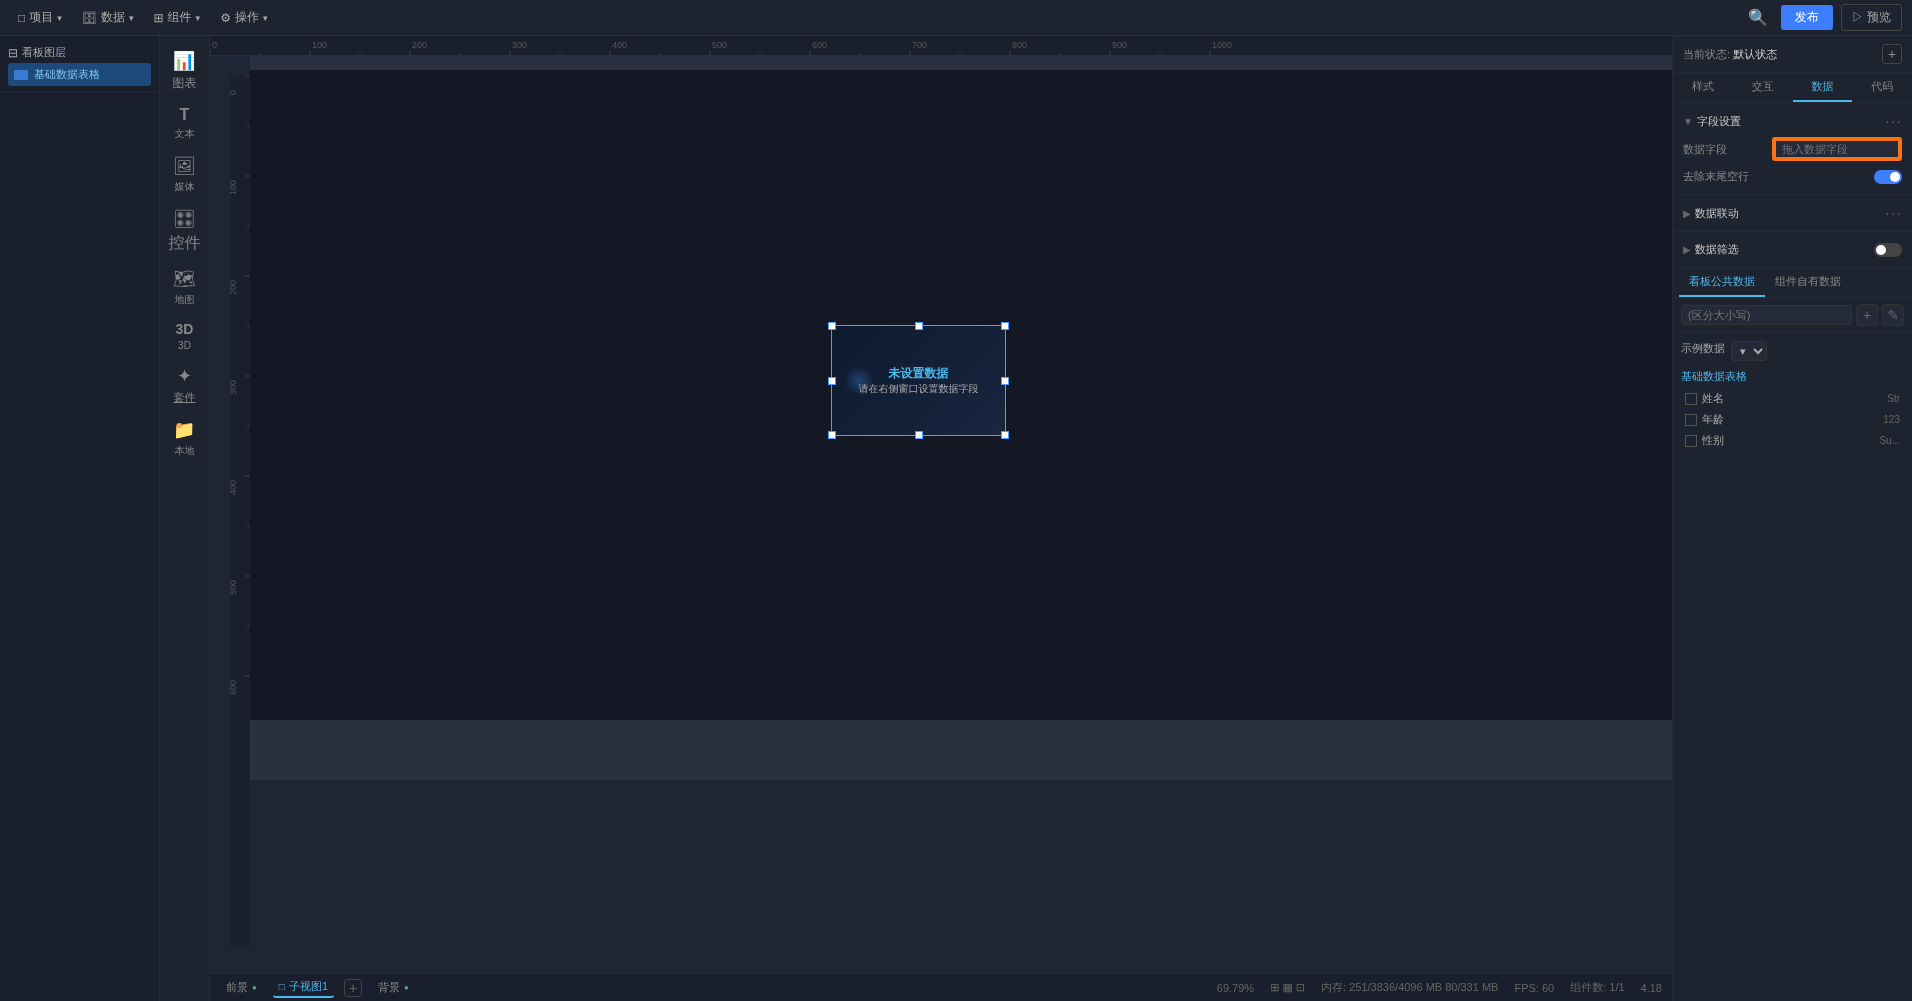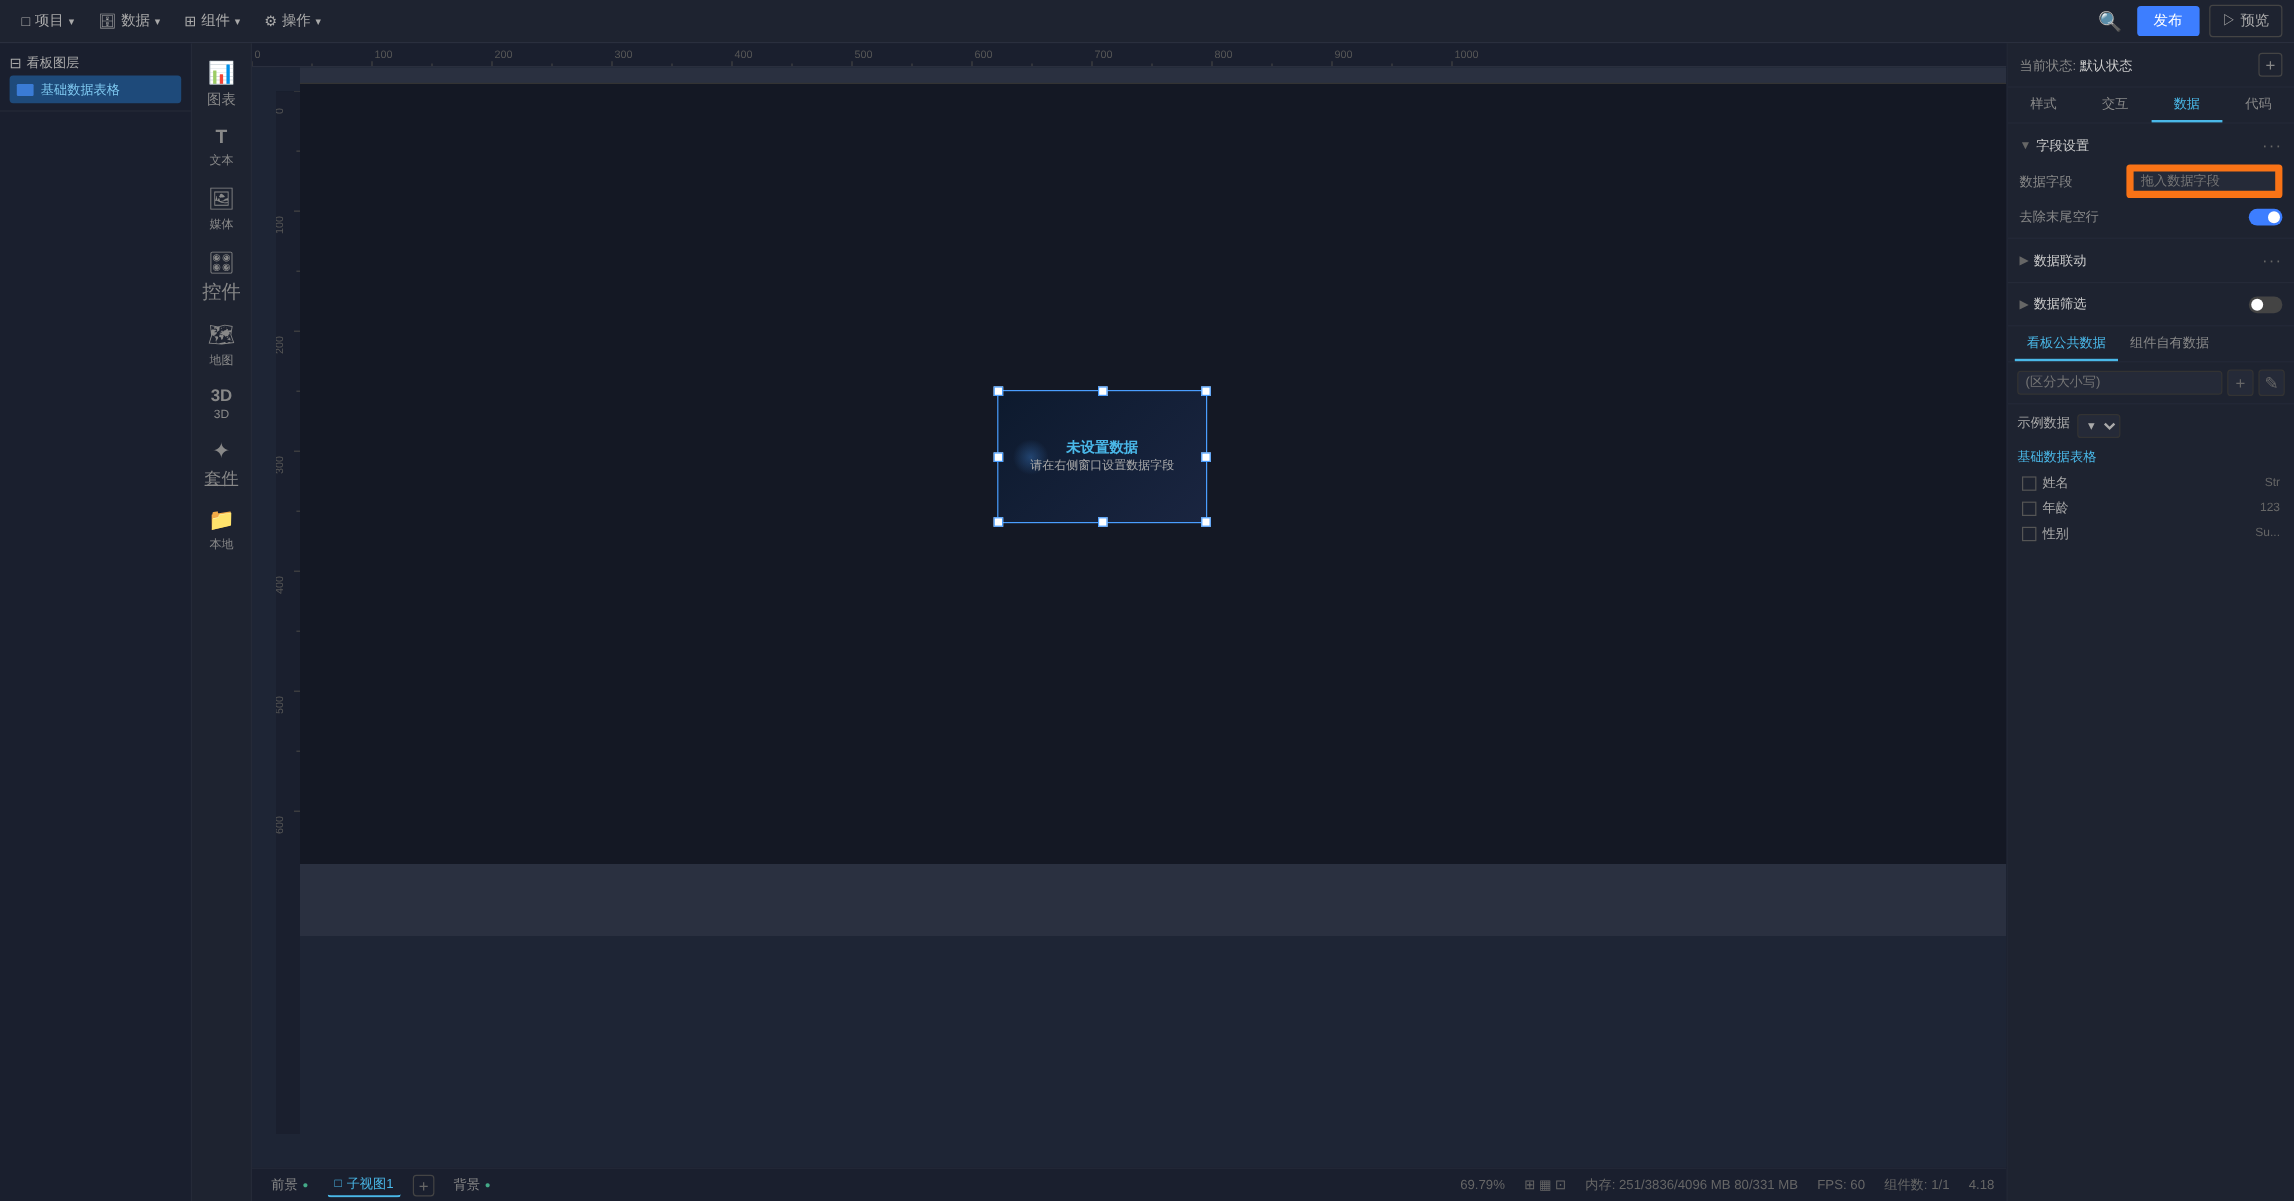--- a/index.html
+++ b/index.html
@@ -344,21 +344,21 @@
 
     .field-row {
       display: flex;
       align-items: center;
       justify-content: space-between;
       padding: 4px 0;
     }
     .field-label { color: #888; font-size: 11px; }
     .field-input {
       background: #252a38;
-      border: 6px solid #f97316;
+      border: 4px solid #f97316;
       color: #aaa;
       font-size: 11px;
       padding: 2px 6px;
       border-radius: 3px;
       width: 130px;
       outline: none;
     }
     .toggle-switch {
       width: 28px;
       height: 14px;
@@ -562,21 +562,21 @@
     <div class="sidebar-icon-item">
       <span class="si-icon">🗺</span>
       <span style="font-size:10px;color:#888;">地图</span>
     </div>
     <div class="sidebar-icon-item">
       <span class="si-icon" style="font-size:14px;font-weight:bold;">3D</span>
       <span style="font-size:10px;color:#888;">3D</span>
     </div>
     <div class="sidebar-icon-item">
       <span class="si-icon">✦</span>
-      <span style="font-size:14px;color:#888;text-decoration:underline;">套件</span>
+      <span style="font-size:11px;color:#888;text-decoration:underline;">套件</span>
     </div>
     <div class="sidebar-icon-item">
       <span class="si-icon">📁</span>
       <span style="font-size:10px;color:#888;">本地</span>
     </div>
   </div>
 
   <div class="canvas-area">
 
     <div class="ruler-top">

